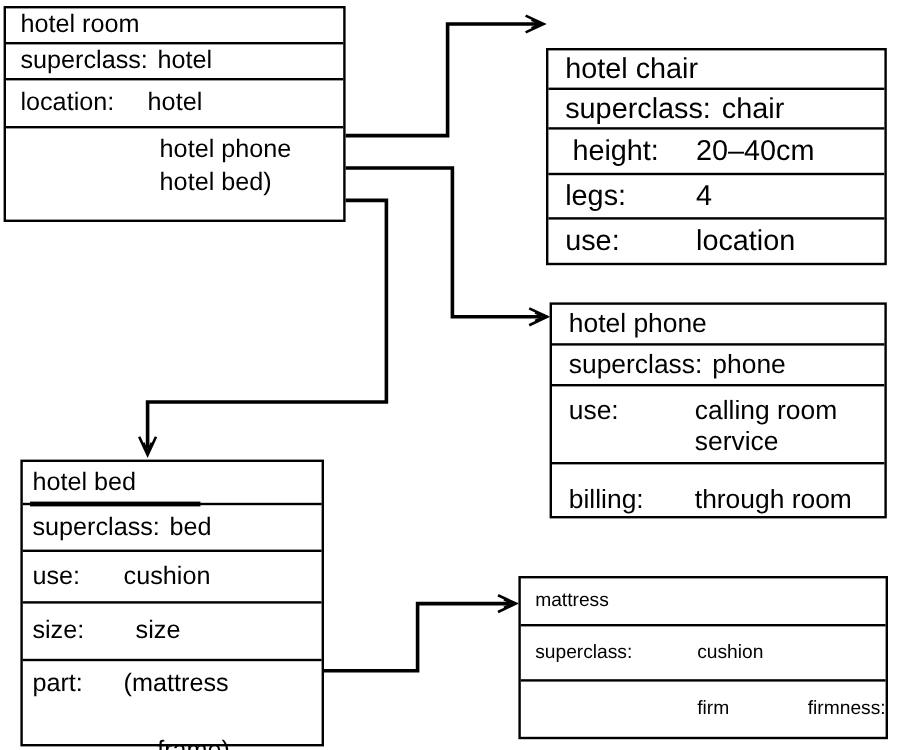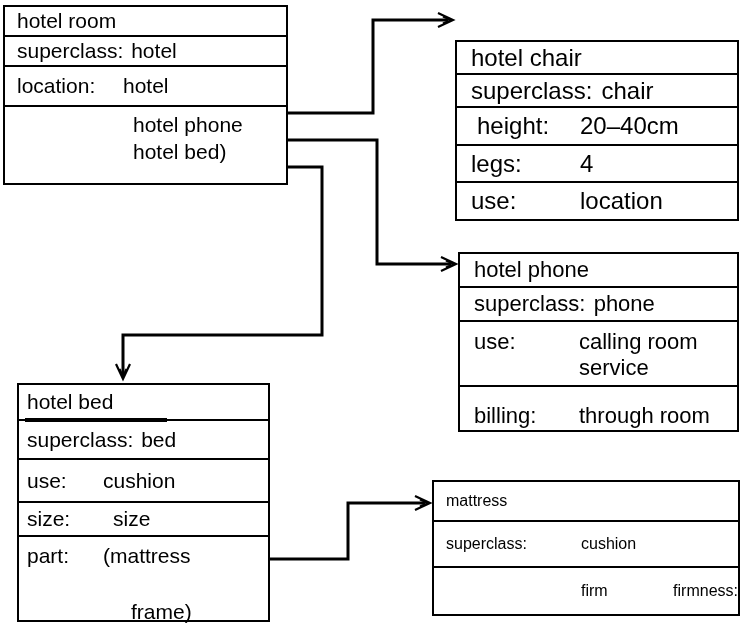--- a/index.html
+++ b/index.html
@@ -46,21 +46,21 @@
   #frame-hotel-chair .r-title{height:33px;} #frame-hotel-chair .r-sc{height:33px;}
   #frame-hotel-chair .r-height{height:38px;} #frame-hotel-chair .r-height .label{margin-left:20px;}
   #frame-hotel-chair .r-legs{height:37px;}  #frame-hotel-chair .r-use{height:36px;}
 
   #frame-hotel-phone .r-title{height:34px;} #frame-hotel-phone .r-sc{height:34px;}
   #frame-hotel-phone .r-use{height:65px;padding-top:7px;}
   #frame-hotel-phone .r-use .line{line-height:26px;}
   #frame-hotel-phone .r-billing{height:57px;}
 
   #frame-hotel-bed .r-title{height:36px;}  #frame-hotel-bed .r-sc{height:39px;}
-  #frame-hotel-bed .r-use{height:43px;}    #frame-hotel-bed .r-size{height:34px;--value-x:94px;}
+  #frame-hotel-bed .r-use{height:43px;}    #frame-hotel-bed .r-size{height:48px;--value-x:94px;}
   #frame-hotel-bed .r-part{height:75px;padding-top:6px;}
   #frame-hotel-bed .r-part .line{line-height:26px;}
   #frame-hotel-bed .r-part .line2{margin-top:30px;}
   #frame-hotel-bed .frame2-indent{margin-left:112px;}
   .title-underline{
     position:absolute;left:-2px;bottom:-3px;width:142px;height:4px;background:#000;
   }
 
   #frame-mattress .r-title{height:40px;} #frame-mattress .r-sc{height:46px;}
   #frame-mattress .r-firmness{height:46px;justify-content:flex-end;}

